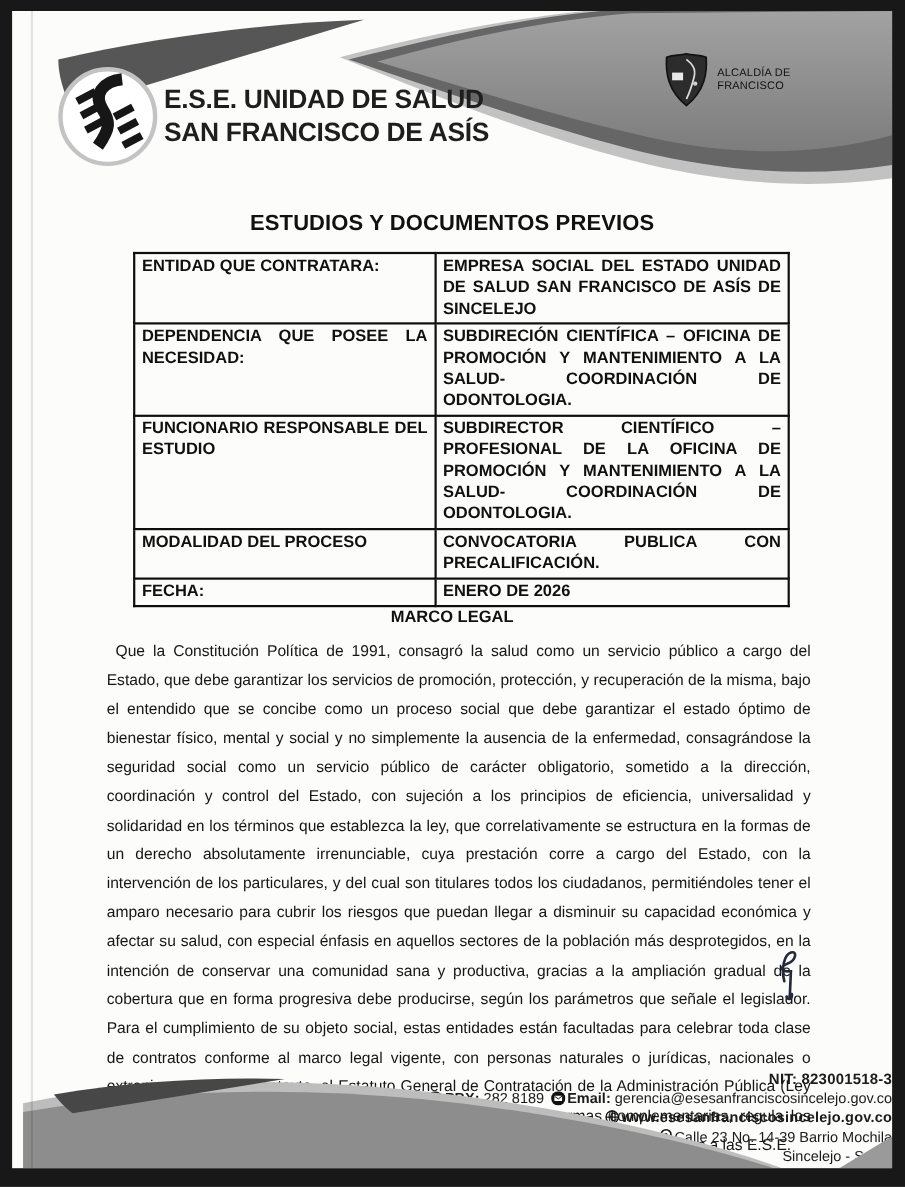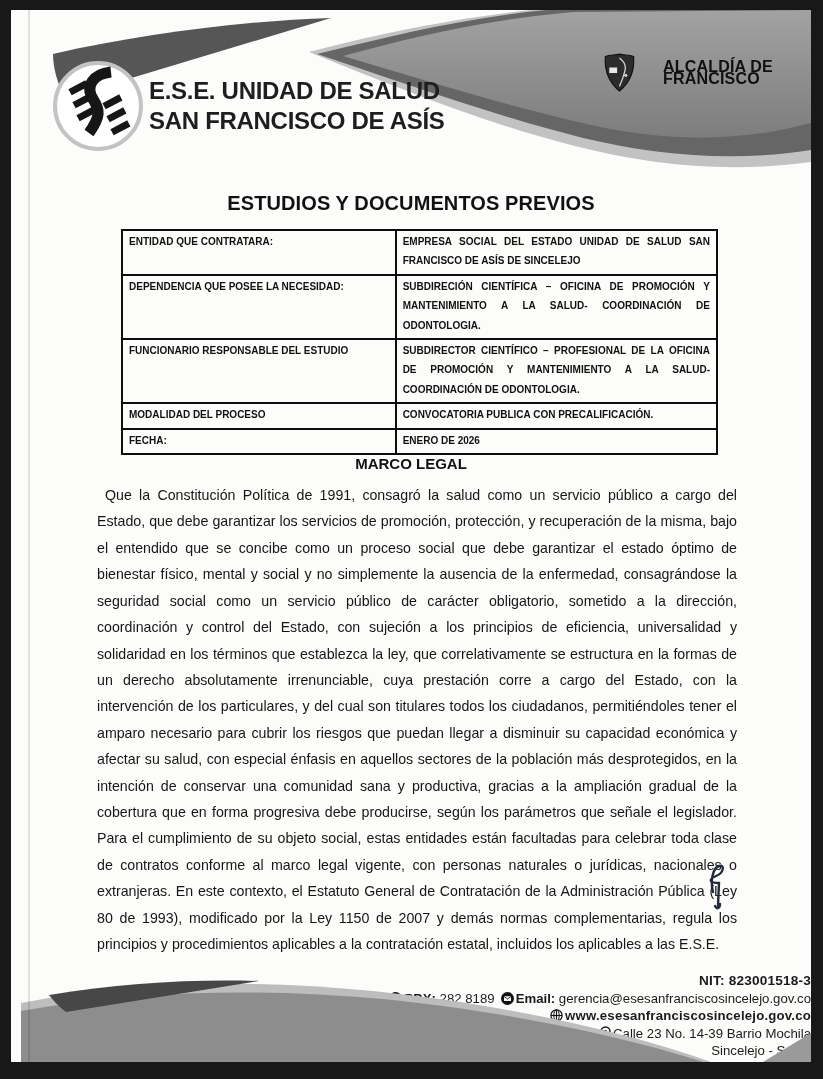--- a/index.html
+++ b/index.html
@@ -27,38 +27,38 @@
   .brand-name{
     position:absolute;left:138px;top:66px;
     font-size:24px;line-height:30px;font-weight:700;
     color:#1e1e1e;letter-spacing:-0.3px;white-space:nowrap;
   }
   .alcaldia{
     position:absolute;right:38px;top:34px;width:170px;height:58px;
     display:flex;align-items:center;gap:7px;
   }
   .alcaldia-text{
-    font-size:16px;line-height:12.5px;font-weight:700;color:#101010;
-    letter-spacing:0.2px;white-space:nowrap;margin-left:20px;
+    font-size:10px;line-height:12.5px;font-weight:400;color:#101010;
+    letter-spacing:0.2px;white-space:nowrap;
   }
   .content{position:relative;padding-top:182px;}
   .doc-title{
     text-align:center;font-size:20px;font-weight:700;color:#111;
     letter-spacing:0.1px;
   }
   table.info{
     border-collapse:collapse;
     margin:14px 0 0 110px;
     width:597px;
     table-layout:fixed;
   }
   table.info td{
     border:2px solid #0e0e0e;
     padding:1px 6px 3px 6px;
-    font-size:10px;line-height:19.4px;font-weight:700;color:#101010;
+    font-size:15px;line-height:19.4px;font-weight:700;color:#101010;
     vertical-align:top;
     text-align:justify;
   }
   td.c1{width:45.8%;}
   td.c2{width:54.2%;}
   .section-heading{
     text-align:center;font-size:15px;font-weight:700;color:#111;
   }
   .legal-paragraph{
     margin:10px 74px 0 86px;

